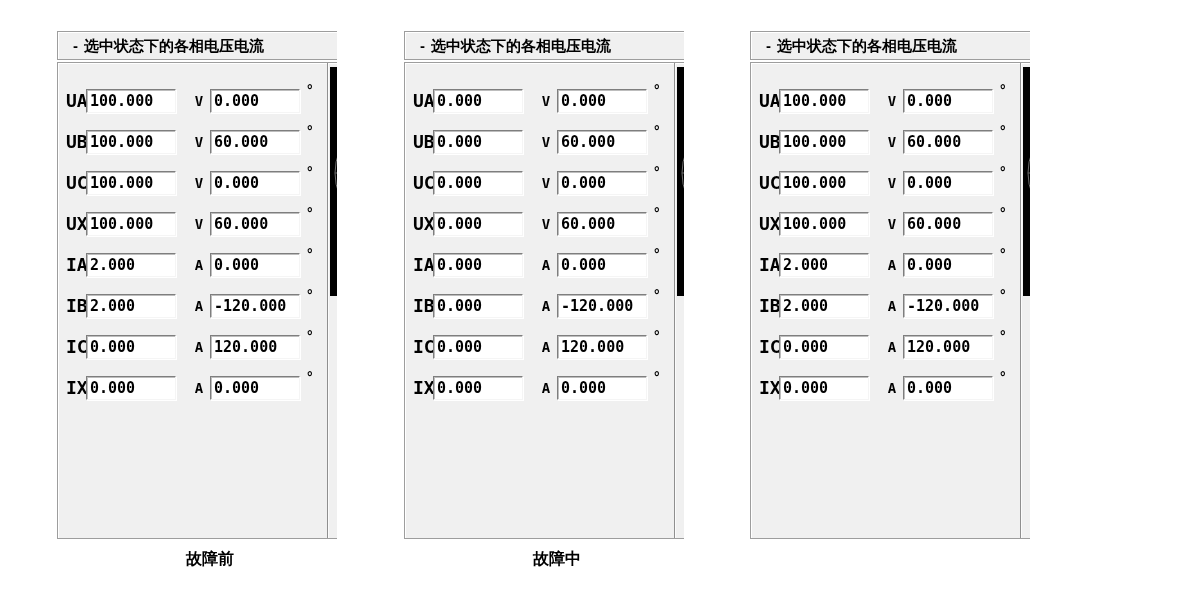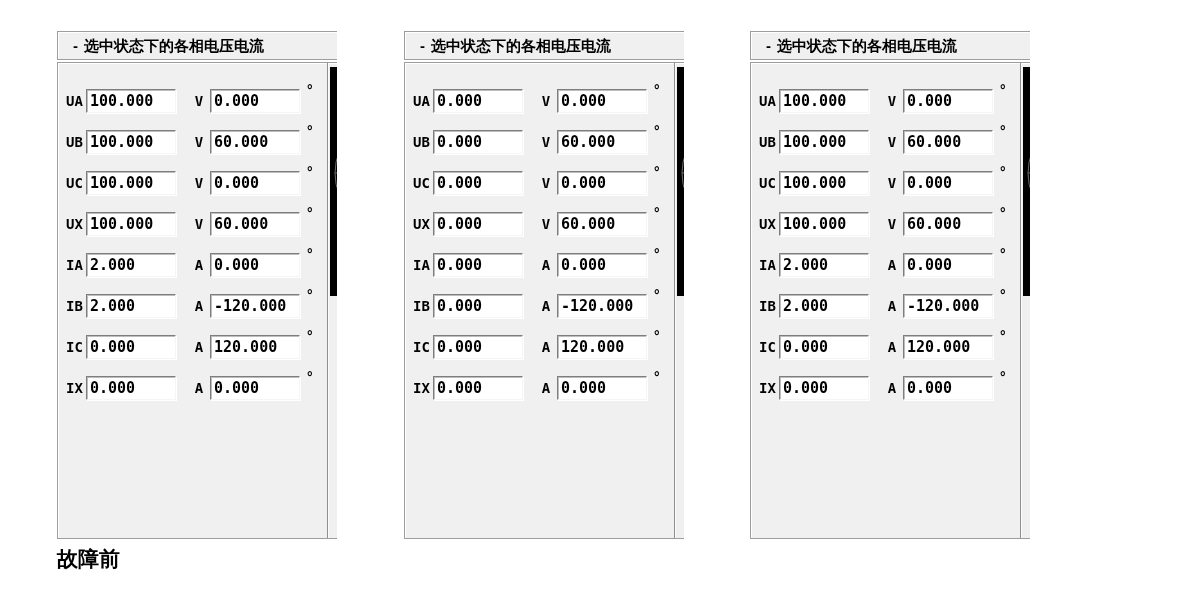--- a/index.html
+++ b/index.html
@@ -20,33 +20,33 @@
            background:var(--panel-bg,#f0f0f0);border:1px solid #9d9d9d;
            box-shadow:inset 1px 1px 0 #ffffff;}
   .vdivider{position:absolute;left:270px;top:32px;width:2px;height:475px;
             background:linear-gradient(to right,#8f8f8f 50%,#fbfbfb 50%);}
   .phasor-box{position:absolute;left:273px;top:36px;width:33px;height:229px;
               background:var(--phasor-bg,#000);}
   .phasor-box svg{display:block;}
   .rows{position:absolute;top:0;left:0;width:270px;height:477px;}
   .row{position:absolute;left:0;width:270px;height:24px;}
   .rlabel{position:absolute;left:8px;width:28px;line-height:24px;
-          font-family:"DejaVu Sans Mono",monospace;font-weight:bold;font-size:14px;}
+          font-family:"DejaVu Sans Mono",monospace;font-weight:bold;font-size:18px;}
   .unit{position:absolute;left:134px;width:14px;line-height:24px;text-align:center;
         font-family:"DejaVu Sans Mono",monospace;font-weight:bold;font-size:14px;}
   .field{position:absolute;height:24px;box-sizing:border-box;background:var(--field-bg,#fff);
          border:1px solid;border-color:#7e7e7e #f5f5f5 #f5f5f5 #7e7e7e;
          box-shadow:inset 1px 1px 0 #bdbdbd,1px 1px 0 #ffffff;
          font-family:"DejaVu Sans Mono",monospace;font-weight:bold;font-size:15px;
          color:#000;padding:0 3px;outline:none;}
   .amp{left:28px;width:90px;}
   .pha{left:152px;width:90px;}
   .deg{position:absolute;left:249px;top:-7px;font-weight:bold;font-size:14px;}
-  .caption{position:absolute;top:515px;left:0;width:306px;text-align:left;
-           font-weight:bold;font-size:21px;line-height:26px;}
+  .caption{position:absolute;top:515px;left:0;width:306px;text-align:center;
+           font-weight:bold;font-size:16px;line-height:26px;}
 </style>
 </head>
 <body>
 
 <div id="screen">
   <div id="panels">
   <div class="panel-slot">
     <div class="panel-box">
       <div class="titlebar">
         <span class="tprefix">-</span><span>选中状态下的各相电压电流</span>
@@ -232,20 +232,21 @@
             <line x1="62" y1="106" x2="5" y2="106"></line>
             <line x1="62" y1="106" x2="12.6" y2="134.5"></line>
             <line x1="62" y1="106" x2="33.5" y2="155.4"></line>
             <line x1="62" y1="106" x2="62" y2="163"></line>
             <line x1="62" y1="106" x2="90.5" y2="155.4"></line>
             <line x1="62" y1="106" x2="111.4" y2="134.5"></line>
           </g>
         </svg>
       </div>
     </div>
+    <div class="caption">故障中</div>
   </div>
 
   <div class="panel-slot">
     <div class="panel-box">
       <div class="titlebar">
         <span class="tprefix">-</span><span>选中状态下的各相电压电流</span>
       </div>
       <div class="content">
         <div class="rows">
   <div class="row" style="top: 26px;">

